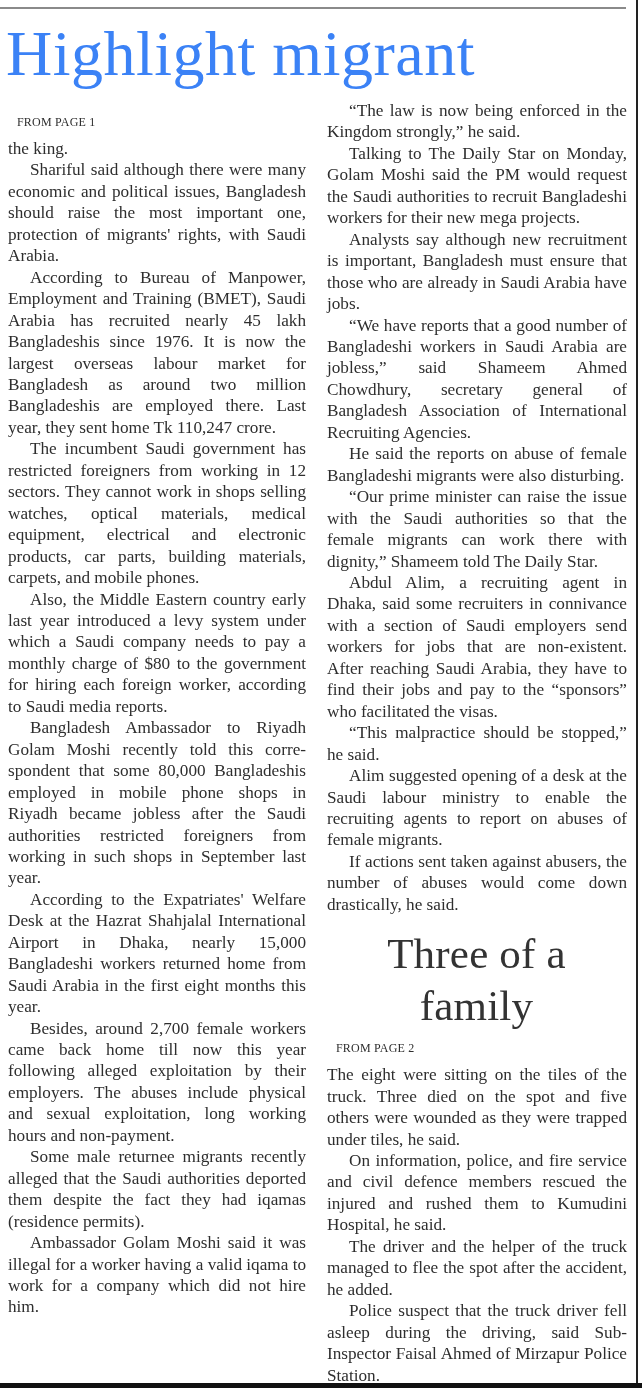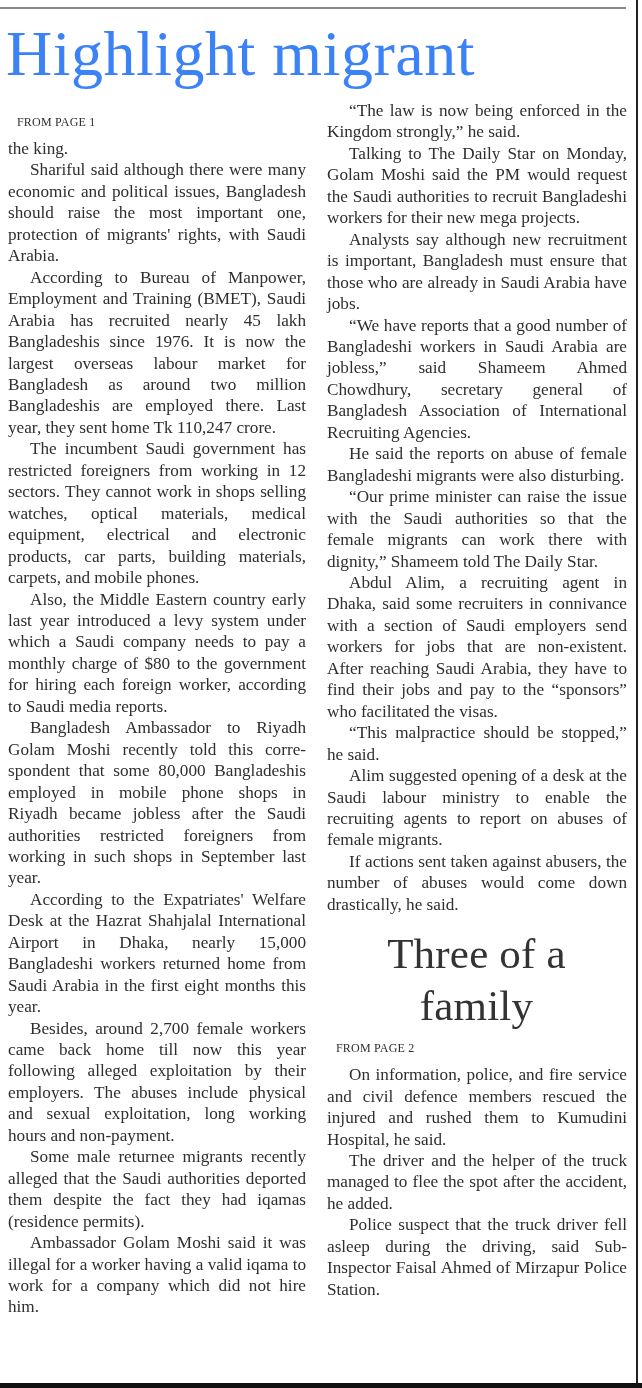--- a/index.html
+++ b/index.html
@@ -57,17 +57,18 @@
       <p class="indent">He said the reports on abuse of female Bangladeshi migrants were also disturbing.</p>
       <p class="indent">“Our prime minister can raise the issue with the Saudi authorities so that the female migrants can work there with dignity,” Shameem told The Daily Star.</p>
       <p class="indent">Abdul Alim, a recruiting agent in Dhaka, said some recruiters in con­nivance with a section of Saudi employers send workers for jobs that are non-existent. After reaching Saudi Arabia, they have to find their jobs and pay to the “sponsors” who facilitated the visas.</p>
       <p class="indent">“This malpractice should be stopped,” he said.</p>
       <p class="indent">Alim suggested opening of a desk at the Saudi labour ministry to enable the recruiting agents to report on abuses of female migrants.</p>
       <p class="indent">If actions sent taken against abus­ers, the number of abuses would come down drastically, he said.</p>
     </div>
   <h2 class="sub-headline">Three of a family</h2>
   <div class="kicker">FROM PAGE 2</div>
   <div>
+      <p>The eight were sitting on the tiles of the truck. Three died on the spot and five others were wounded as they were trapped under tiles, he said.</p>
       <p class="indent">On information, police, and fire service and civil defence members rescued the injured and rushed them to Kumudini Hospital, he said.</p>
       <p class="indent">The driver and the helper of the truck managed to flee the spot after the accident, he added.</p>
       <p class="indent">Police suspect that the truck driver fell asleep during the driving, said Sub-Inspector Faisal Ahmed of Mirzapur Police Station.</p>
     </div>
 </div>
 
 </body></html>

